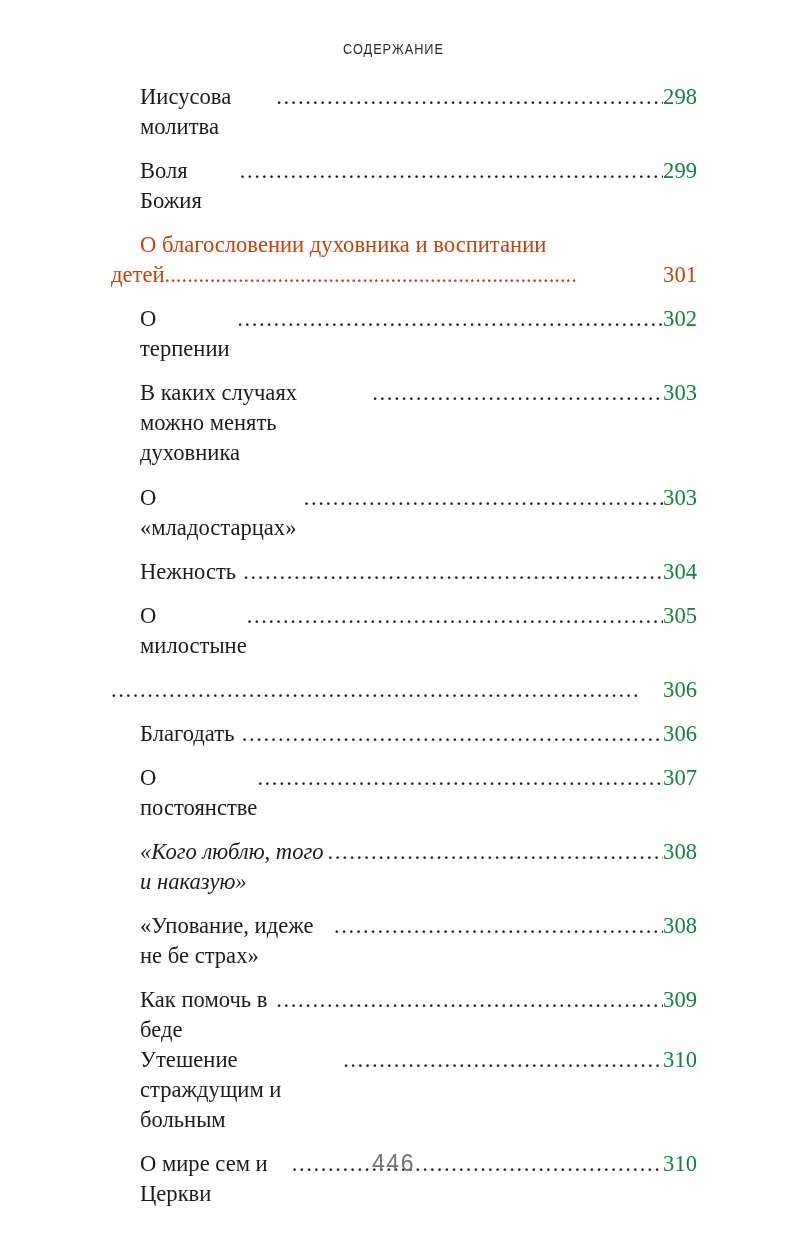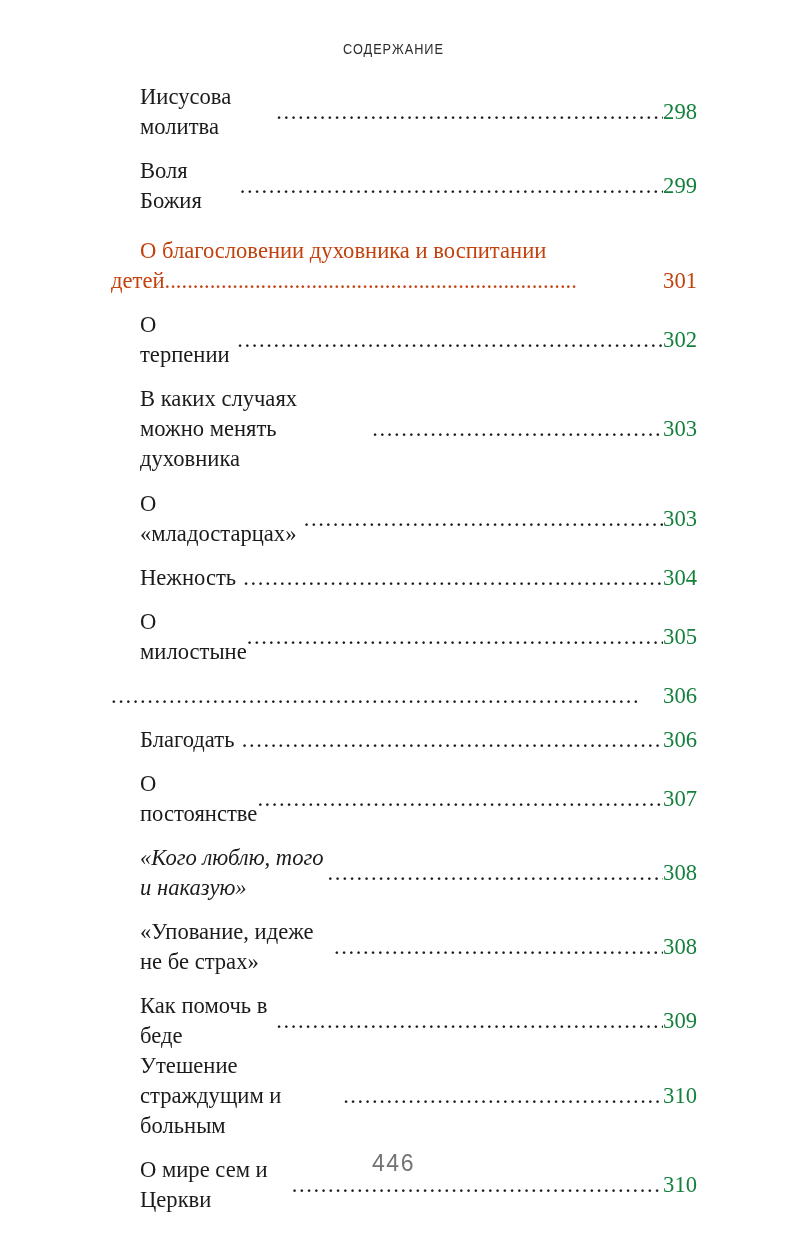--- a/index.html
+++ b/index.html
@@ -47,21 +47,21 @@
   }
 
   
   .row {
     position: relative;
     margin: 0;
     padding: 0;
   }
   .row-inner {
     display: flex;
-    align-items: center;
+    align-items: flex-start;
     width: 100%;
   }
   .row .label {
     flex: 0 1 auto;
     font-size: 22.6px;
     line-height: 1.33;
     color: #1b1b1b;
     white-space: normal;
   }
   .row .dots {
@@ -129,21 +129,21 @@
   <div class="toc">
 
     <div class="row indent" style="margin-bottom:14px;">
       <div class="row-inner">
         <span class="label">Иисусова молитва</span>
         <span class="dots">&nbsp;.........................................................................</span>
         <span class="num">298</span>
       </div>
     </div>
 
-    <div class="row indent" style="margin-bottom:20px;">
+    <div class="row indent" style="margin-bottom:14px;">
       <div class="row-inner">
         <span class="label">Воля Божия</span>
         <span class="dots">&nbsp;.........................................................................</span>
         <span class="num">299</span>
       </div>
     </div>
 
     <div class="wrap-entry" style="margin-bottom:14px;">
       <div>О благословении духовника и воспитании</div>
       <div class="second">

